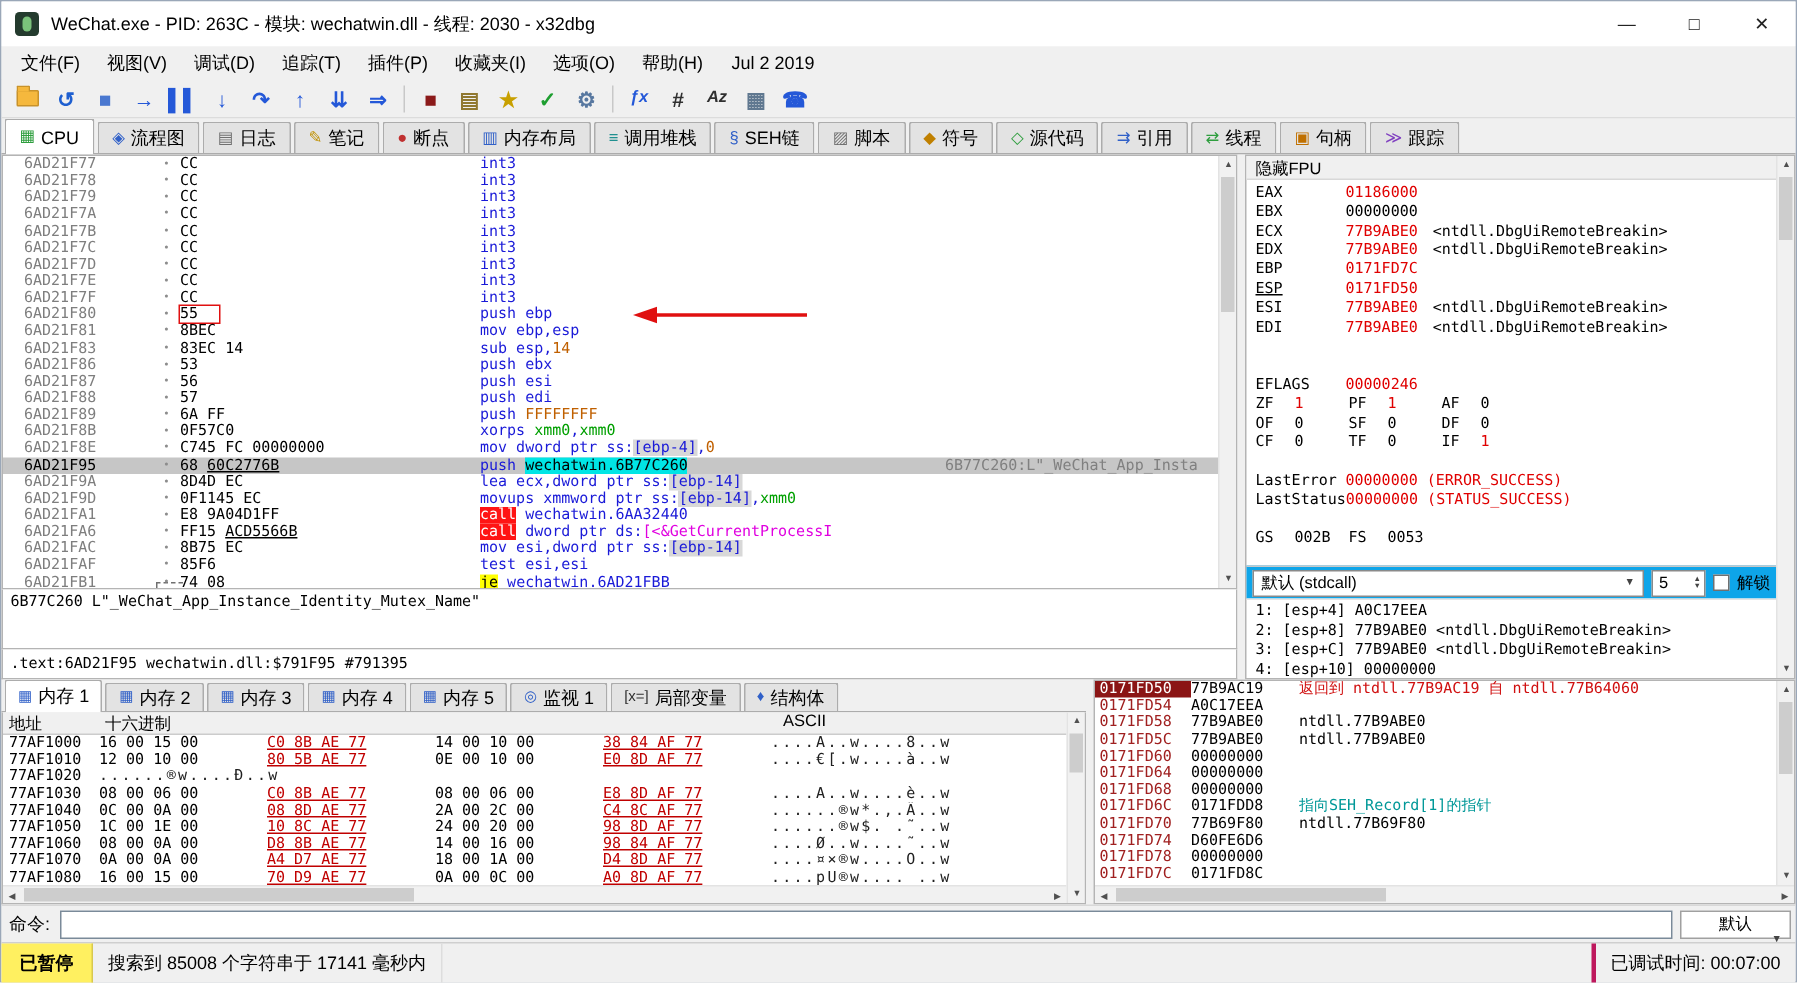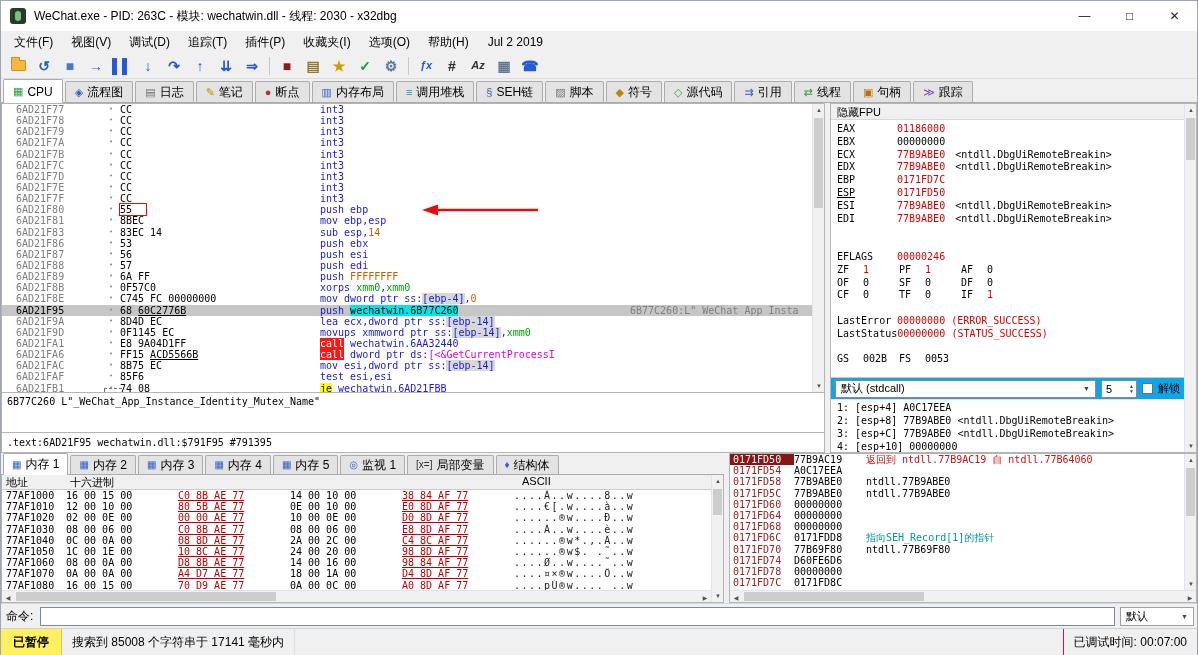--- a/index.html
+++ b/index.html
@@ -117,27 +117,27 @@
 .sp-addr{width:64px;padding-left:3px;color:#A02020;flex-shrink:0;}
 .sp-addr.esp{background:#8B1515;color:#FFF;}
 .sp-val{width:72px;color:#000;flex-shrink:0;}
 .sp-cmt{flex:1;overflow:hidden;color:#000;}
 .cc-red{color:#D01010;}
 .cc-teal{color:#009898;}
 
 .commandbar{height:25px;display:flex;align-items:center;background:#F0F0F0;padding:0 3px;gap:5px;border-top:1px solid #D8D8D8;flex-shrink:0;}
 .cmdlabel{padding:0 2px;white-space:nowrap;}
 .cmdinput{flex:1;height:19px;border:1px solid #7A8A99;background:#FFF;font-family:"DejaVu Sans Mono",monospace;font-size:11px;padding:0 3px;outline:none;}
-.cmddrop{width:74px;height:19px;background:#FFF;border:1px solid #A0A0A0;display:flex;align-items:center;justify-content:center;padding:0 5px;font-size:11px;flex-shrink:0;}
+.cmddrop{width:74px;height:19px;background:#FFF;border:1px solid #A0A0A0;display:flex;align-items:center;justify-content:space-between;padding:0 5px;font-size:11px;flex-shrink:0;flex-direction:column;}
 
 .statusbar{height:28px;display:flex;align-items:stretch;background:#F0F0F0;border-top:1px solid #CFCFCF;font-size:12px;flex-shrink:0;}
 .badge{background:#FFF060;border-right:1px solid #D8C84F;display:flex;align-items:center;padding:0 12px;font-weight:bold;white-space:nowrap;}
 .smsg{display:flex;align-items:center;padding:0 10px;border-right:1px solid #DDD;white-space:nowrap;}
 .sspacer{flex:1;}
-.stime{display:flex;align-items:center;padding:0 10px;border-left:1px solid #be185d;white-space:nowrap;}
+.stime{display:flex;align-items:center;padding:0 10px;border-left:3px solid #be185d;white-space:nowrap;}
 </style>
 </head>
 <body>
 
 <div id="app">
 
   <div class="titlebar">
     <span class="appicon"></span>
     <span class="titletext">WeChat.exe - PID: 263C - 模块: wechatwin.dll - 线程: 2030 - x32dbg</span>
     <span class="wbtn">—</span>
@@ -429,21 +429,21 @@
       <div class="dumpwrap">
         <div class="dumpbody">
           <div class="dumphead">
             <span class="dh-addr">地址</span>
             <span class="dh-hex">十六进制</span>
             <span class="dh-ascii">ASCII</span>
           </div>
           <div class="dumprows">
               <div class="dumprow"><span class="dp-addr">77AF1000</span><span class="dp-hex"><span class="hgroup">16 00 15 00</span><span class="hgroup p">C0 8B AE 77</span><span class="hgroup">14 00 10 00</span><span class="hgroup p">38 84 AF 77</span></span><span class="dp-ascii">....À..w....8..w</span></div>
               <div class="dumprow"><span class="dp-addr">77AF1010</span><span class="dp-hex"><span class="hgroup">12 00 10 00</span><span class="hgroup p">80 5B AE 77</span><span class="hgroup">0E 00 10 00</span><span class="hgroup p">E0 8D AF 77</span></span><span class="dp-ascii">....€[.w....à..w</span></div>
-              <div class="dumprow"><span class="dp-addr">77AF1020</span><span class="dp-hex"><span class="hgroup">02 00 0E 00</span><span class="hgroup p">00 00 AE 77</span><span class="hgroup">10 00 0E 00</span><span class="hgroup p">D0 8D AF 77</span></span><span class="dp-ascii">......®w....Ð..w</span></div>
+              <div class="dumprow"><span class="dp-addr">77AF1020</span><span class="dp-ascii">......®w....Ð..w</span></div>
               <div class="dumprow"><span class="dp-addr">77AF1030</span><span class="dp-hex"><span class="hgroup">08 00 06 00</span><span class="hgroup p">C0 8B AE 77</span><span class="hgroup">08 00 06 00</span><span class="hgroup p">E8 8D AF 77</span></span><span class="dp-ascii">....À..w....è..w</span></div>
               <div class="dumprow"><span class="dp-addr">77AF1040</span><span class="dp-hex"><span class="hgroup">0C 00 0A 00</span><span class="hgroup p">08 8D AE 77</span><span class="hgroup">2A 00 2C 00</span><span class="hgroup p">C4 8C AF 77</span></span><span class="dp-ascii">......®w*.,.Ä..w</span></div>
               <div class="dumprow"><span class="dp-addr">77AF1050</span><span class="dp-hex"><span class="hgroup">1C 00 1E 00</span><span class="hgroup p">10 8C AE 77</span><span class="hgroup">24 00 20 00</span><span class="hgroup p">98 8D AF 77</span></span><span class="dp-ascii">......®w$. .˜..w</span></div>
               <div class="dumprow"><span class="dp-addr">77AF1060</span><span class="dp-hex"><span class="hgroup">08 00 0A 00</span><span class="hgroup p">D8 8B AE 77</span><span class="hgroup">14 00 16 00</span><span class="hgroup p">98 84 AF 77</span></span><span class="dp-ascii">....Ø..w....˜..w</span></div>
               <div class="dumprow"><span class="dp-addr">77AF1070</span><span class="dp-hex"><span class="hgroup">0A 00 0A 00</span><span class="hgroup p">A4 D7 AE 77</span><span class="hgroup">18 00 1A 00</span><span class="hgroup p">D4 8D AF 77</span></span><span class="dp-ascii">....¤×®w....Ô..w</span></div>
               <div class="dumprow"><span class="dp-addr">77AF1080</span><span class="dp-hex"><span class="hgroup">16 00 15 00</span><span class="hgroup p">70 D9 AE 77</span><span class="hgroup">0A 00 0C 00</span><span class="hgroup p">A0 8D AF 77</span></span><span class="dp-ascii">....pÙ®w.... ..w</span></div>
             </div>
           <div class="hsb">
             <div class="sarr">◀</div>
             <div class="strack">

